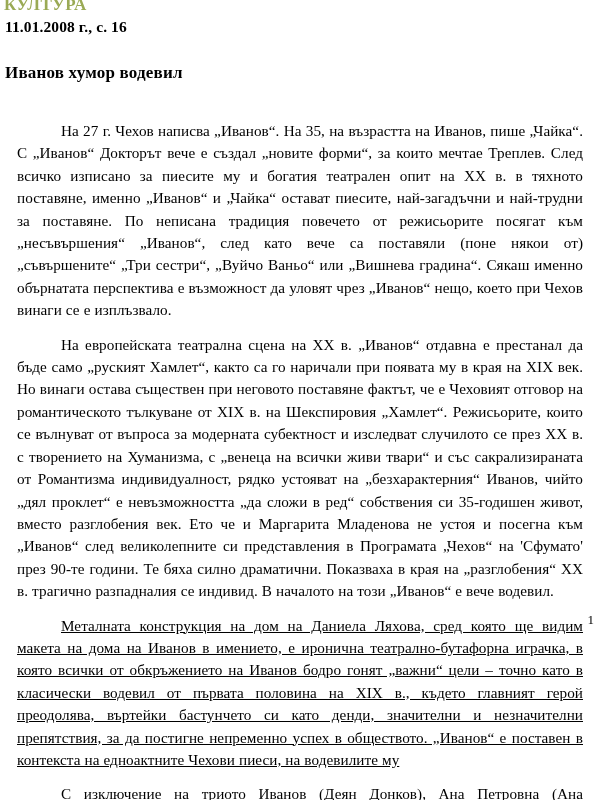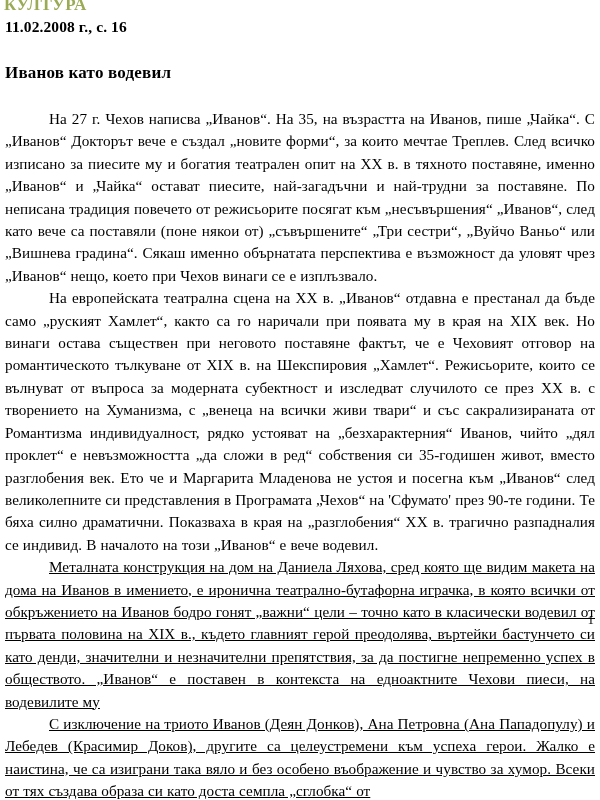--- a/index.html
+++ b/index.html
@@ -64,21 +64,21 @@
 
   
   .article-body {
     position: absolute;
     top: 108px;
     left: 5px;
     width: 590px;
   }
 
   .para {
-    margin: 0;
+    margin: 12px;
     font-size: 15.2px;
     line-height: 22.4px;
     text-align: justify;
     text-align-last: left;
     text-indent: 44px;
     letter-spacing: 0.05px;
     word-spacing: 0.2px;
     hyphens: none;
   }
 
@@ -96,23 +96,23 @@
     line-height: 1;
   }
 </style>
 </head>
 <body>
 
 <div class="page">
 
   <div class="masthead">КУЛТУРА</div>
 
-  <div class="issue-line">11.02.2008 г., с. 16</div>
+  <div class="issue-line">11.01.2008 г., с. 16</div>
 
-  <h1 class="article-title">Иванов като водевил</h1>
+  <h1 class="article-title">Иванов хумор водевил</h1>
 
   <div class="article-body">
     <p class="para">На 27 г. Чехов написва „Иванов“. На 35, на възрастта на Иванов, пише „Чайка“. С „Иванов“ Докторът вече е създал „новите форми“, за които мечтае Треплев. След всичко изписано за пиесите му и богатия театрален опит на XX в. в тяхното поставяне, именно „Иванов“ и „Чайка“ остават пиесите, най-загадъчни и най-трудни за поставяне. По неписана традиция повечето от режисьорите посягат към „несъвършения“ „Иванов“, след като вече са поставяли (поне някои от) „съвършените“ „Три сестри“, „Вуйчо Ваньо“ или „Вишнева градина“. Сякаш именно обърнатата перспектива е възможност да уловят чрез „Иванов“ нещо, което при Чехов винаги се е изплъзвало.</p>
     <p class="para">На европейската театрална сцена на XX в. „Иванов“ отдавна е престанал да бъде само „руският Хамлет“, както са го наричали при появата му в края на XIX век. Но винаги остава съществен при неговото поставяне фактът, че е Чеховият отговор на романтическото тълкуване от XIX в. на Шекспировия „Хамлет“. Режисьорите, които се вълнуват от въпроса за модерната субектност и изследват случилото се през XX в. с творението на Хуманизма, с „венеца на всички живи твари“ и със сакрализираната от Романтизма индивидуалност, рядко устояват на „безхарактерния“ Иванов, чийто „дял проклет“ е невъзможността „да сложи в ред“ собствения си 35-годишен живот, вместо разглобения век. Ето че и Маргарита Младенова не устоя и посегна към „Иванов“ след великолепните си представления в Програмата „Чехов“ на 'Сфумато' през 90-те години. Те бяха силно драматични. Показваха в края на „разглобения“ XX в. трагично разпадналия се индивид. В началото на този „Иванов“ е вече водевил.</p>
     <p class="para no-last-justify">Металната конструкция на дом на Даниела Ляхова, сред която ще видим макета на дома на Иванов в имението, е иронична театрално-бутафорна играчка, в която всички от обкръжението на Иванов бодро гонят „важни“ цели – точно като в класически водевил от първата половина на XIX в., където главният герой преодолява, въртейки бастунчето си като денди, значителни и незначителни препятствия, за да постигне непременно успех в обществото. „Иванов“ е поставен в контекста на едноактните Чехови пиеси, на водевилите му</p>
     <p class="para no-last-justify">С изключение на триото Иванов (Деян Донков), Ана Петровна (Ана Пападопулу) и Лебедев (Красимир Доков), другите са целеустремени към успеха герои. Жалко е наистина, че са изиграни така вяло и без особено въображение и чувство за хумор. Всеки от тях създава образа си като доста семпла „сглобка“ от</p>
   </div>
 
   <div class="page-number">1</div>
 

